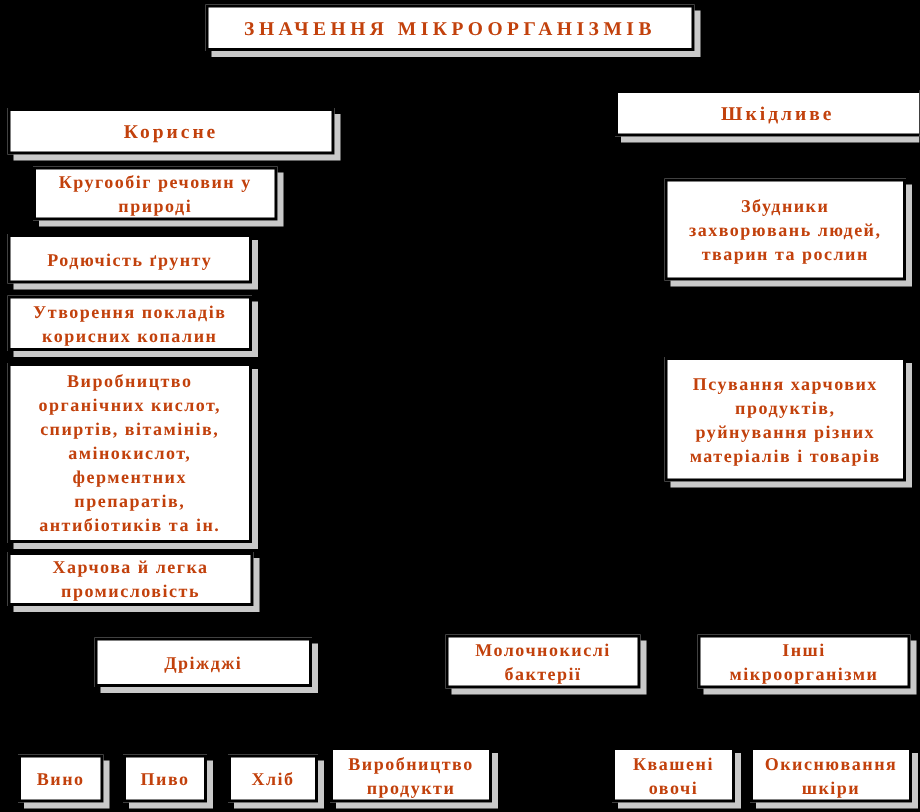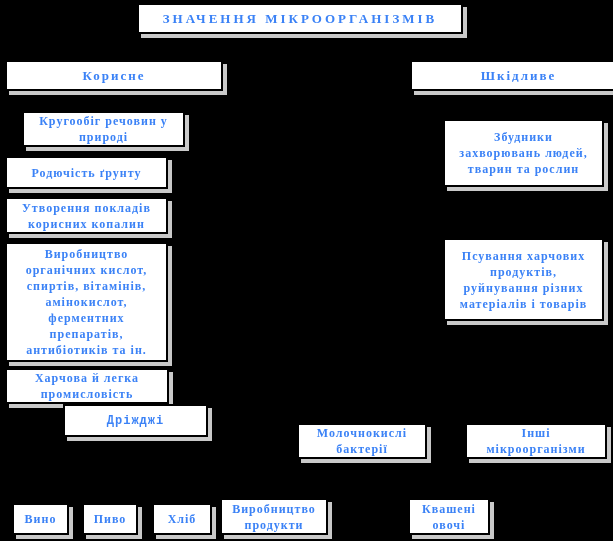--- a/index.html
+++ b/index.html
@@ -9,47 +9,47 @@
     background:#000000;
     font-family:"Liberation Serif", serif;
     overflow:hidden;
   }
   .box{
     position:absolute;
     box-sizing:border-box;
     background:#ffffff;
     border:2px solid #000000;
     box-shadow:4px 4px 0 #c9c9c9;
-    color:#3b82f6;
+    color:#c2410c;
     font-weight:bold;
     display:flex;
     align-items:center;
     justify-content:center;
     text-align:center;
     white-space:pre-line;
     font-size:12px;
     line-height:16px;
     letter-spacing:1px;
   }
   
   .b-title{left:137px;top:3px;width:326px;height:31px;font-size:13px;letter-spacing:3px;}
   
-  .b-useful{left:5px;top:60px;width:218px;height:31px;font-size:13px;letter-spacing:2px;}
+  .b-useful{left:5px;top:72px;width:218px;height:31px;font-size:13px;letter-spacing:2px;}
   .b-harmful{left:410px;top:60px;width:217px;height:31px;font-size:13px;letter-spacing:2px;}
   
   .b-u0{left:22px;top:111px;width:163px;height:36px;}
   .b-u1{left:5px;top:156px;width:163px;height:33px;}
   .b-u2{left:5px;top:197px;width:163px;height:37px;}
   .b-u3{left:5px;top:242px;width:163px;height:120px;}
   .b-u4{left:5px;top:368px;width:164px;height:36px;}
   
   .b-h0{left:443px;top:119px;width:161px;height:68px;}
   .b-h1{left:443px;top:238px;width:161px;height:83px;}
   
-  .b-g0{left:63px;top:404px;width:145px;height:33px;font-family:Liberation Mono, monospace;}
+  .b-g0{left:63px;top:425px;width:145px;height:33px;}
   .b-g1{left:297px;top:423px;width:130px;height:36px;}
   .b-g2{left:465px;top:423px;width:142px;height:36px;}
   
   .b-p0{left:12px;top:503px;width:57px;height:32px;}
   .b-p1{left:82px;top:503px;width:56px;height:32px;}
   .b-p2{left:152px;top:503px;width:60px;height:32px;text-align:center;}
   .b-p3{left:220px;top:498px;width:108px;height:37px;}
   .b-p4{left:343px;top:503px;width:53px;height:32px;}
   .b-p5{left:408px;top:498px;width:82px;height:37px;}
   .b-p6{left:500px;top:498px;width:108px;height:37px;}
@@ -93,14 +93,16 @@
   <div class="box b-g2">Інші
 мікроорганізми</div>
 
   <div class="box b-p0">Вино</div>
   <div class="box b-p1">Пиво</div>
   <div class="box b-p2">Хліб</div>
   <div class="box b-p3">Виробництво
 продукти</div>
   <div class="box b-p5">Квашені
 овочі</div>
+  <div class="box b-p6">Окиснювання
+шкіри</div>
 
 </div>
 
 </body></html>

